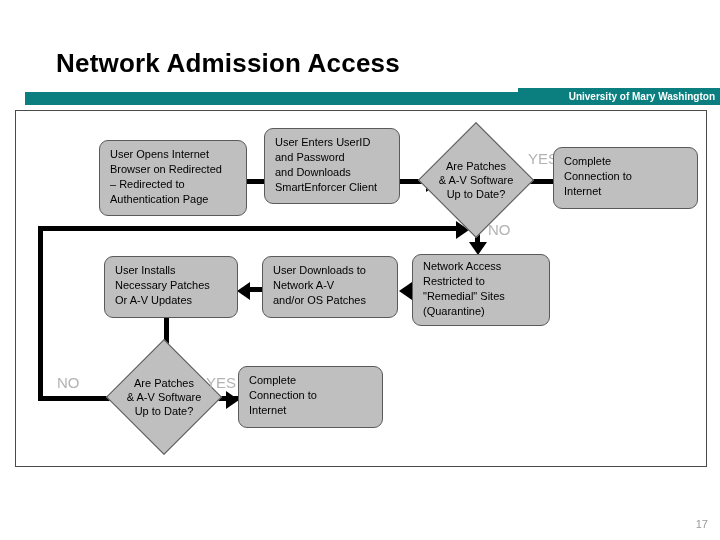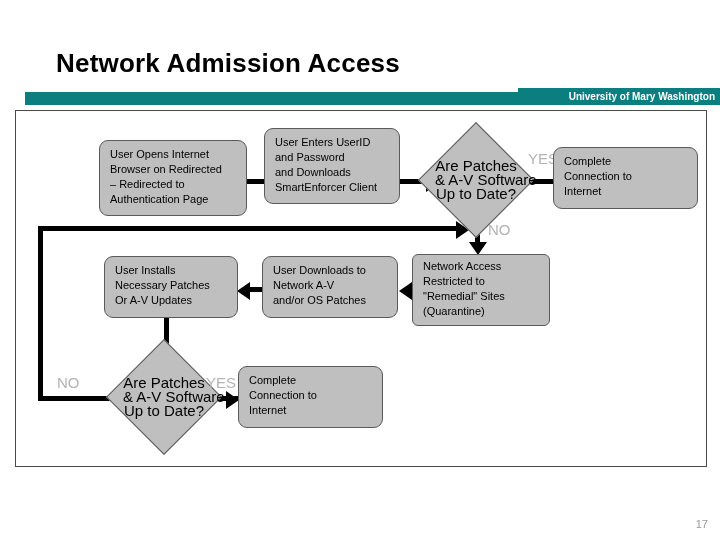--- a/index.html
+++ b/index.html
@@ -102,21 +102,21 @@
     box-sizing: border-box;
     transform: rotate(45deg);
   }
   .diamond-label {
     position: absolute;
     left: 0;
     top: 50%;
     width: 100%;
     transform: translateY(-50%);
     text-align: center;
-    font-size: 15px;
+    font-size: 11px;
     line-height: 14px;
     color: #000000;
     filter: blur(0.45px);
   }
   .diamond-label .ln { display: block; white-space: nowrap; }
 
   
   .branch-label {
     position: absolute;
     font-size: 15px;
@@ -248,21 +248,21 @@
     <span class="ln">Necessary Patches</span>
     <span class="ln">Or A-V Updates</span>
   </div>
 
   <div class="flow-box" style="left:246px; top:145px; width:136px; height:62px;">
     <span class="ln">User Downloads to</span>
     <span class="ln">Network A-V</span>
     <span class="ln">and/or OS Patches</span>
   </div>
 
-  <div class="flow-box" style="left:396px; top:143px; width:138px; height:72px; padding-top:4px;border-radius:6px;">
+  <div class="flow-box" style="left:396px; top:143px; width:138px; height:72px; padding-top:4px;">
     <span class="ln">Network Access</span>
     <span class="ln">Restricted to</span>
     <span class="ln">"Remedial" Sites</span>
     <span class="ln">(Quarantine)</span>
   </div>
 
   <div class="diamond-wrap" style="left:107px; top:245px; width:82px; height:82px;">
     <div class="diamond-shape">
         <div class="face"></div>
       </div>

